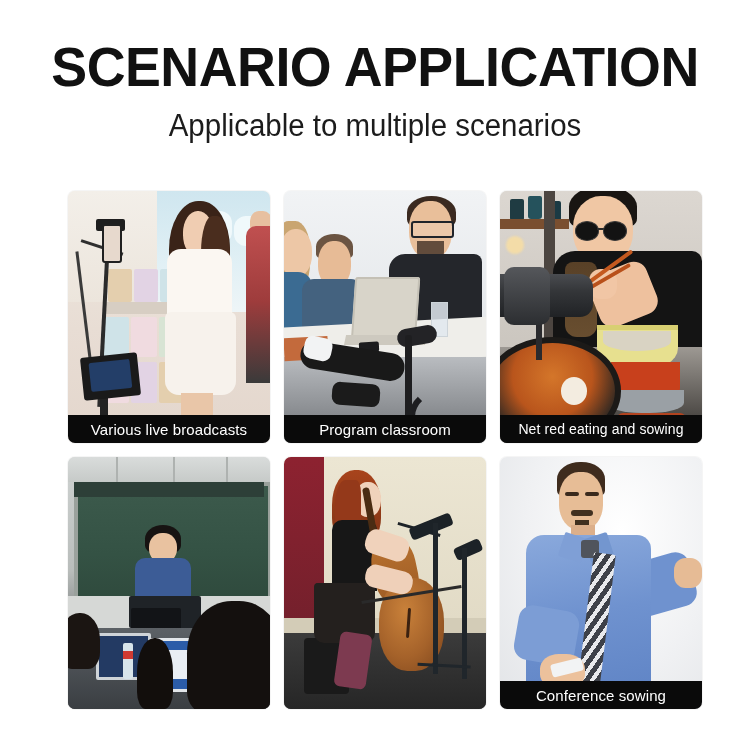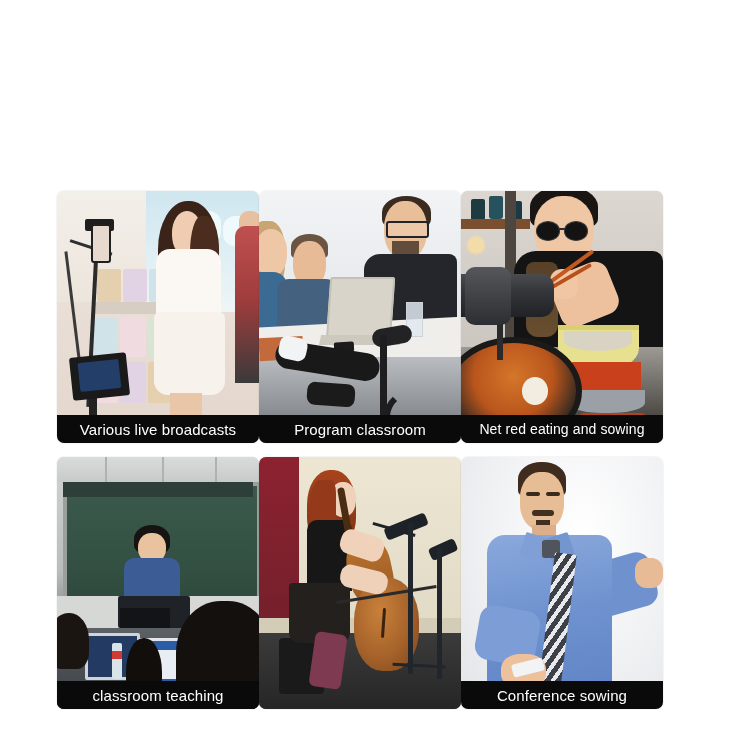--- a/index.html
+++ b/index.html
@@ -46,26 +46,26 @@
     color: #1c1c1c;
     line-height: 1.1;
     margin: 14px 0 0 0;
     transform: scaleX(0.95);
     transform-origin: center;
   }
 
   
   .grid {
     position: absolute;
-    left: 57px;
+    left: 68px;
     top: 191px;
     width: 636px;
     display: flex;
     flex-wrap: wrap;
-    gap: 14px 0;
+    gap: 14px 14px;
   }
   .tile {
     width: 202px;
     height: 252px;
     border-radius: 7px;
     overflow: hidden;
     position: relative;
     background: #dcdcdc;
     box-shadow: 0 0 0 1px rgba(0,0,0,0.04);
   }
@@ -686,20 +686,24 @@
   .t6 .marker {
     position: absolute; left: 25%; top: 81%; width: 16%; height: 5%;
     background: #f2f3f4; border-radius: 3px; transform: rotate(-14deg);
   }
 </style>
 </head>
 <body>
 
 <div class="page">
 
+  <div class="header">
+    <h1 class="main-title">SCENARIO APPLICATION</h1>
+    <p class="sub-title">Applicable to multiple scenarios</p>
+  </div>
 
   <div class="grid">
 
     <div class="tile t1">
       <div class="photo">
         <div class="wall"></div>
         <div class="backdrop"></div>
         <div class="bubble b1"></div>
         <div class="bubble b2"></div>
         <div class="bubble b3"></div>
@@ -823,21 +827,20 @@
         <div class="podium"></div>
         <div class="monitor-1"></div>
         <div class="desk"></div>
         <div class="screen-a"></div>
         <div class="bottle-w"></div>
         <div class="screen-b"></div>
         <div class="stu-head-1"></div>
         <div class="stu-head-3"></div>
         <div class="stu-head-2"></div>
       </div>
-      <div class="caption">classroom teaching</div>
     </div>
 
     <div class="tile t5">
       <div class="photo">
         <div class="wall"></div>
         <div class="redpanel"></div>
         <div class="skirting"></div>
         <div class="floor"></div>
         <div class="stool"></div>
         <div class="hair"></div>

